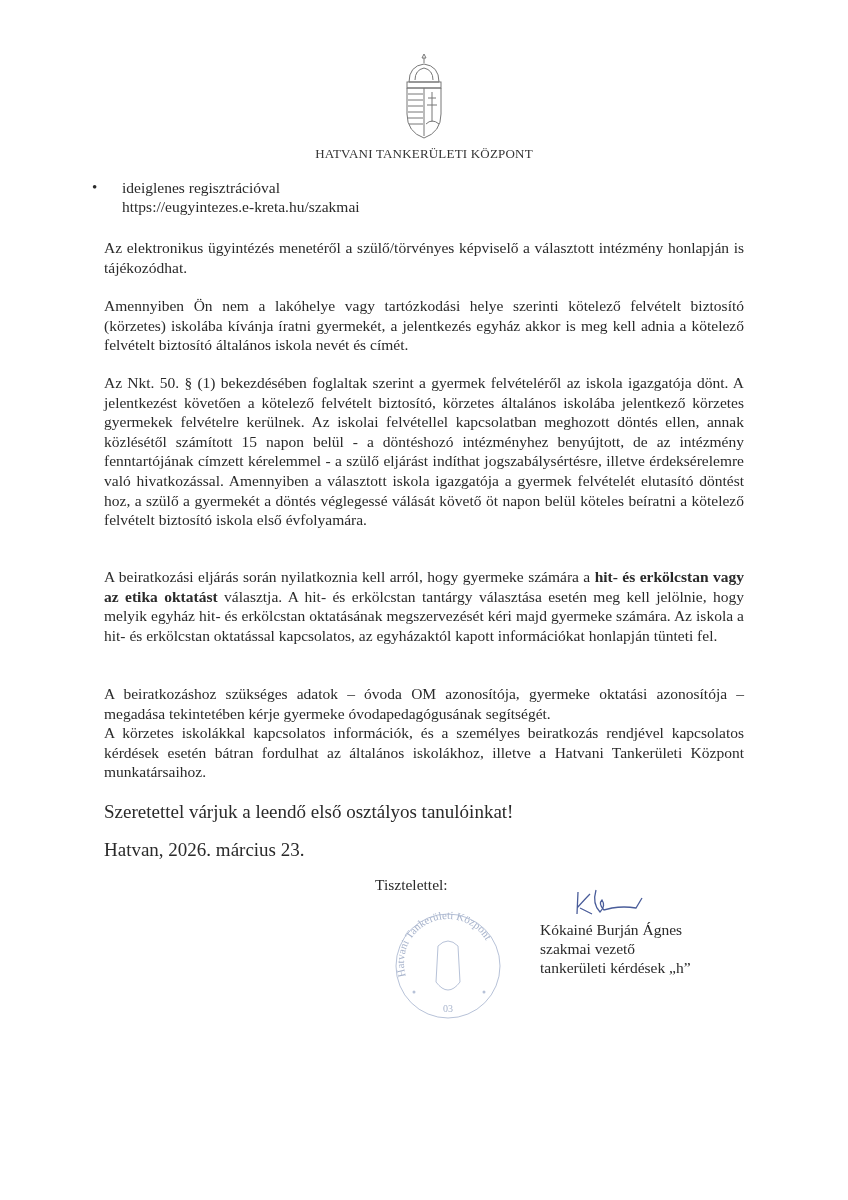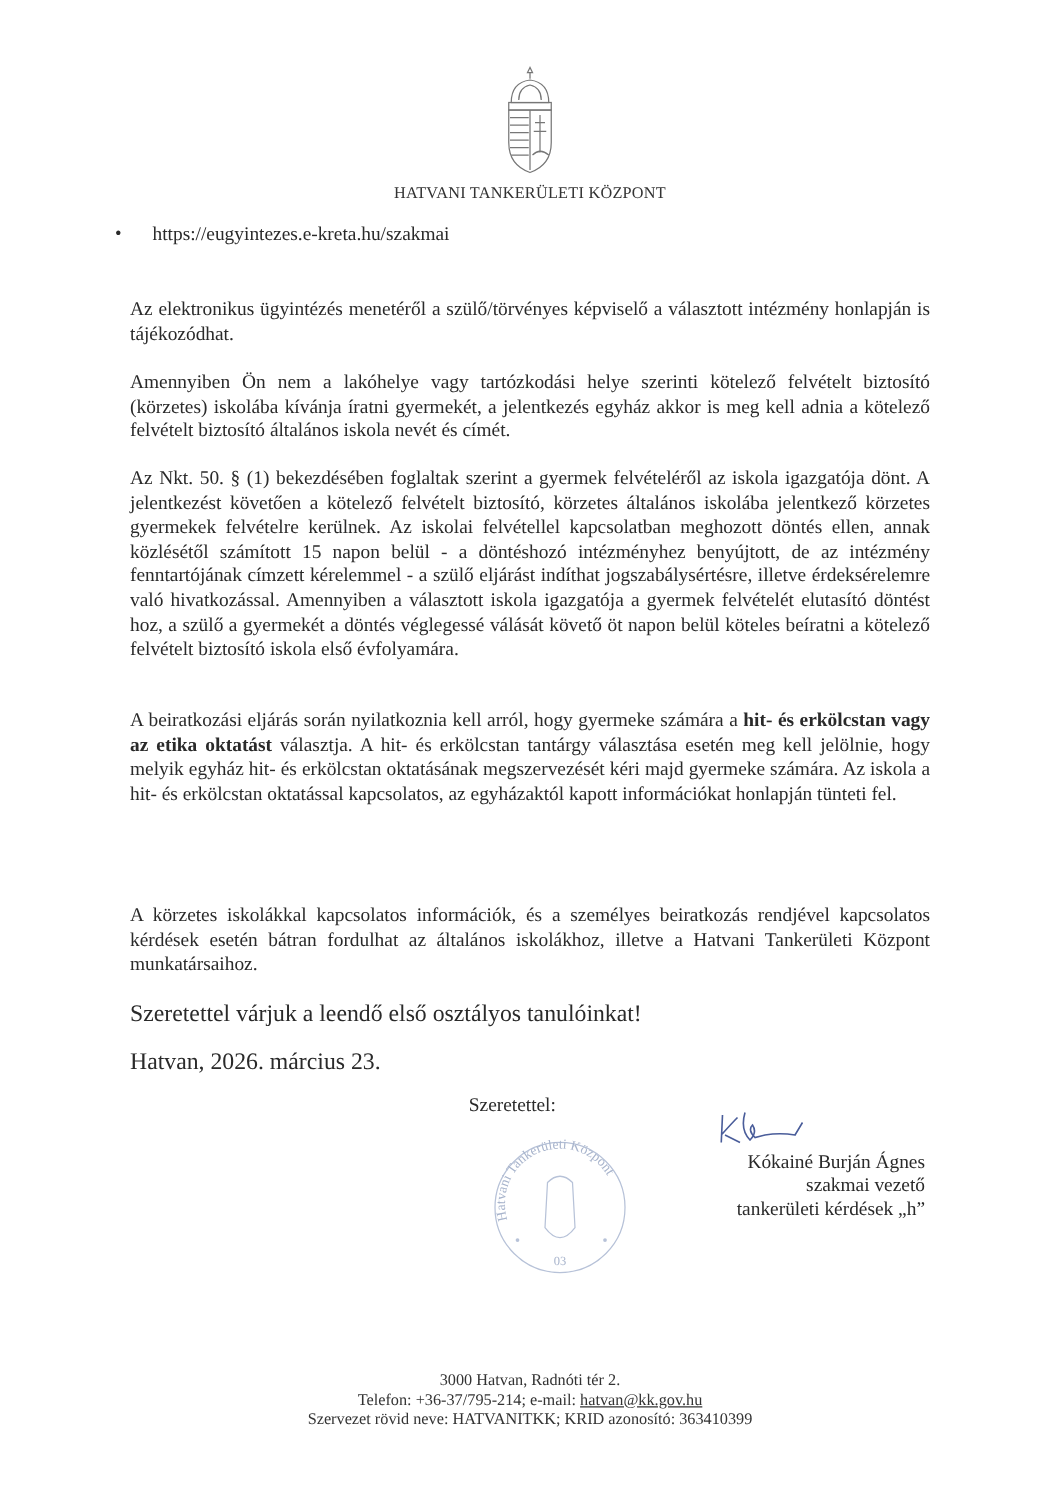--- a/index.html
+++ b/index.html
@@ -11,21 +11,21 @@
                 font-size: 13px; letter-spacing: 0.2px; color: #333; }
   .bullet-block { position: absolute; left: 122px; top: 178px; font-size: 15.5px; line-height: 19px; }
   .bullet-dot { position: absolute; left: -30px; top: 0; font-size: 15px; }
   .para { position: absolute; left: 104px; width: 640px; font-size: 15.5px; line-height: 19.6px;
           text-align: justify; }
   .para b { font-weight: bold; }
   .closing { position: absolute; left: 104px; font-size: 19px; }
   .regards { position: absolute; left: 375px; top: 876px; font-size: 15.5px; }
   .stamp { position: absolute; left: 392px; top: 906px; width: 112px; height: 118px; }
   .signature { position: absolute; left: 572px; top: 886px; width: 80px; height: 34px; }
-  .signer { position: absolute; left: 540px; top: 920px; width: 200px; text-align: right;
+  .signer { position: absolute; left: 540px; top: 920px; width: 200px; text-align: left;
             font-size: 15.5px; line-height: 19px; }
   .footer { position: absolute; left: 0; width: 848px; top: 1096px; text-align: center;
             font-size: 13px; line-height: 15.5px; color: #333; }
   .footer a { color: #333; text-decoration: underline; }
 </style>
 </head>
 <body>
 
 <div class="page">
 
@@ -40,39 +40,41 @@
       <path d="M7 42 H22 M7 48 H22 M7 54 H22 M7 60 H22 M7 66 H22 M8 72 H22"></path>
       <path d="M31 40 V70 M27 46 H35 M26 53 H36"></path>
       <path d="M25 72 Q31 66 38 72"></path>
     </g>
   </svg>
 
   <div class="org-header">HATVANI TANKERÜLETI KÖZPONT</div>
 
   <div class="bullet-block">
     <span class="bullet-dot">•</span>
+    <div>ideiglenes regisztrációval</div>
     <div>https://eugyintezes.e-kreta.hu/szakmai</div>
   </div>
 
   <div class="para" style="top:238px">Az elektronikus ügyintézés menetéről a szülő/törvényes képviselő a választott intézmény honlapján is tájékozódhat.</div>
 
   <div class="para" style="top:296px">Amennyiben Ön nem a lakóhelye vagy tartózkodási helye szerinti kötelező felvételt biztosító (körzetes) iskolába kívánja íratni gyermekét, a jelentkezés egyház akkor is meg kell adnia a kötelező felvételt biztosító általános iskola nevét és címét.</div>
 
   <div class="para" style="top:373px">Az Nkt. 50. § (1) bekezdésében foglaltak szerint a gyermek felvételéről az iskola igazgatója dönt. A jelentkezést követően a kötelező felvételt biztosító, körzetes általános iskolába jelentkező körzetes gyermekek felvételre kerülnek. Az iskolai felvétellel kapcsolatban meghozott döntés ellen, annak közlésétől számított 15 napon belül - a döntéshozó intézményhez benyújtott, de az intézmény fenntartójának címzett kérelemmel - a szülő eljárást indíthat jogszabálysértésre, illetve érdeksérelemre való hivatkozással. Amennyiben a választott iskola igazgatója a gyermek felvételét elutasító döntést hoz, a szülő a gyermekét a döntés véglegessé válását követő öt napon belül köteles beíratni a kötelező felvételt biztosító iskola első évfolyamára.</div>
 
   <div class="para" style="top:567px">
     <span>A beiratkozási eljárás során nyilatkoznia kell arról, hogy gyermeke számára a </span><b>hit- és erkölcstan vagy az etika oktatást</b><span> választja. A hit- és erkölcstan tantárgy választása esetén meg kell jelölnie, hogy melyik egyház hit- és erkölcstan oktatásának megszervezését kéri majd gyermeke számára. Az iskola a hit- és erkölcstan oktatással kapcsolatos, az egyházaktól kapott információkat honlapján tünteti fel.</span>
   </div>
 
+  <div class="para" style="top:684px">A beiratkozáshoz szükséges adatok – óvoda OM azonosítója, gyermeke oktatási azonosítója – megadása tekintetében kérje gyermeke óvodapedagógusának segítségét.</div>
   <div class="para" style="top:723px">A körzetes iskolákkal kapcsolatos információk, és a személyes beiratkozás rendjével kapcsolatos kérdések esetén bátran fordulhat az általános iskolákhoz, illetve a Hatvani Tankerületi Központ munkatársaihoz.</div>
 
   <div class="closing" style="top:801px">Szeretettel várjuk a leendő első osztályos tanulóinkat!</div>
   <div class="closing" style="top:839px">Hatvan, 2026. március 23.</div>
 
-  <div class="regards">Szeretettel:</div>
+  <div class="regards">Tisztelettel:</div>
 
   <svg class="stamp" viewBox="0 0 112 118">
     <defs>
       <path id="stamp-arc" d="M14 70 A44 44 0 1 1 98 70"></path>
     </defs>
     <circle cx="56" cy="60" r="52" fill="none" stroke="#b7c2d8" stroke-width="1"></circle>
     <text font-size="11" fill="#a8b4cc" font-family="Liberation Serif, serif">
       <textPath href="#stamp-arc">Hatvani Tankerületi Központ</textPath>
     </text>
     <path d="M46 40 Q56 30 66 40 L68 76 Q56 92 44 76 Z" fill="none" stroke="#b7c2d8" stroke-width="1"></path>
@@ -84,19 +86,14 @@
   <svg class="signature" viewBox="0 0 80 34">
     <path d="M6 6 L5 28 M5 22 Q14 12 18 8 M8 22 L20 28 M24 4 Q20 18 28 26 Q34 20 30 14 Q26 18 32 24 L40 22 Q52 20 64 22 L70 12" fill="none" stroke="#4a5d9a" stroke-width="1.3"></path>
   </svg>
 
   <div class="signer">
     <div>Kókainé Burján Ágnes</div>
     <div>szakmai vezető</div>
     <div>tankerületi kérdések „h”</div>
   </div>
 
-  <div class="footer">
-    <div>3000 Hatvan, Radnóti tér 2.</div>
-    <div><span>Telefon: +36-37/795-214; e-mail: </span><a>hatvan@kk.gov.hu</a></div>
-    <div>Szervezet rövid neve: HATVANITKK; KRID azonosító: 363410399</div>
-  </div>
 
 </div>
 
 </body></html>

